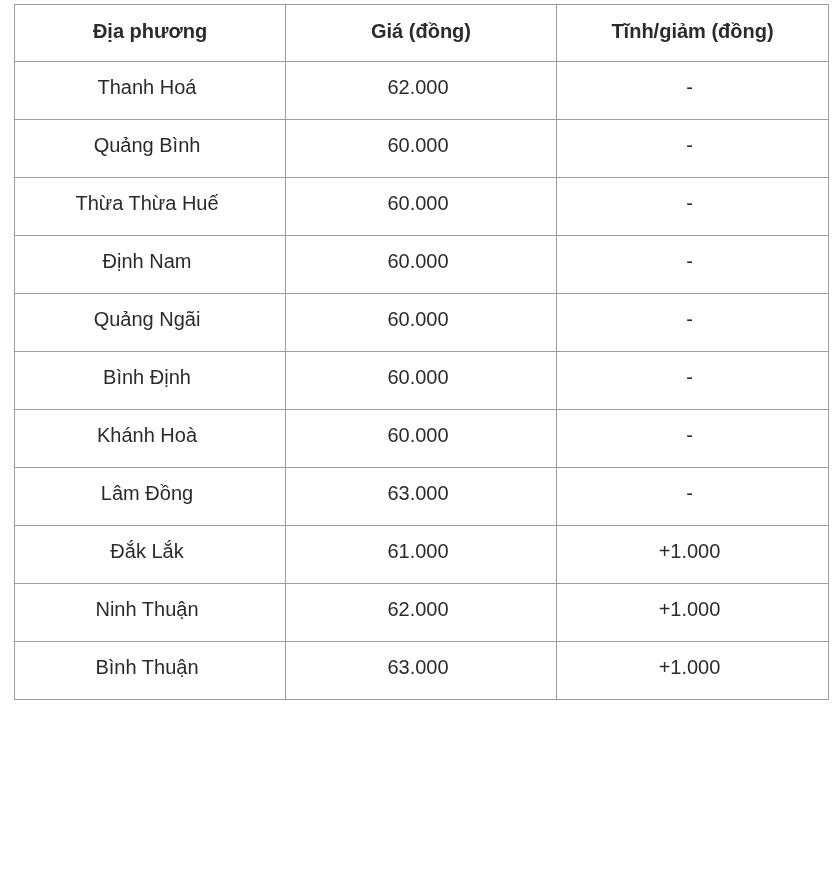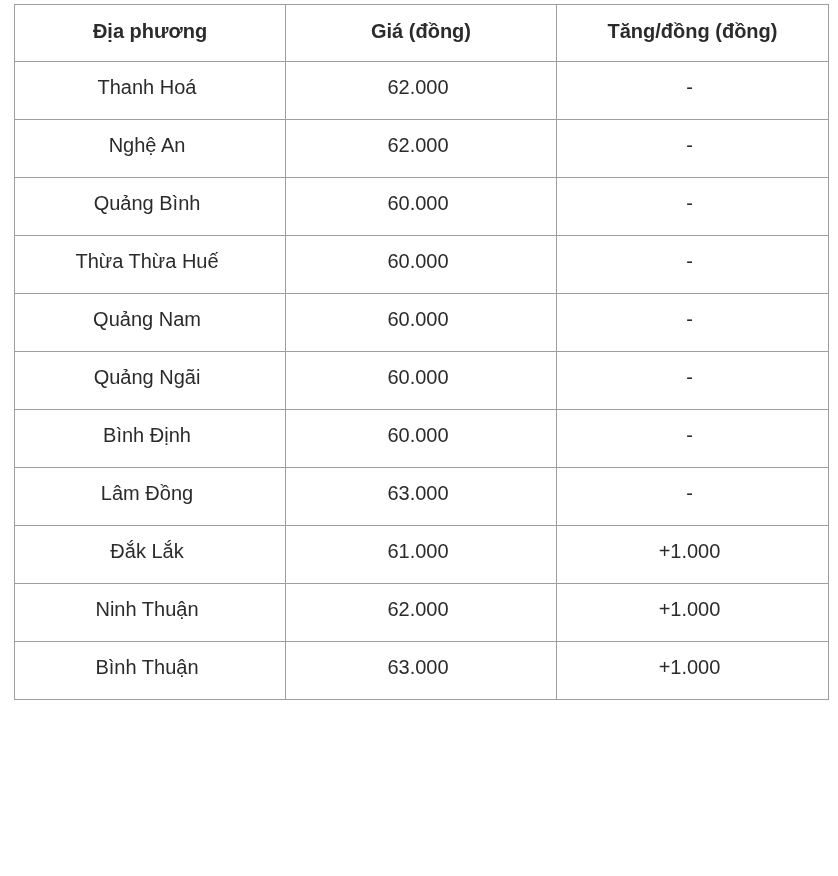--- a/index.html
+++ b/index.html
@@ -52,56 +52,56 @@
   <table class="price-table">
     <colgroup>
       <col style="width:271px">
       <col style="width:271px">
       <col style="width:272px">
     </colgroup>
     <thead>
       <tr>
         <th>Địa phương</th>
         <th>Giá (đồng)</th>
-        <th>Tăng/đồng (đồng)</th>
+        <th>Tĩnh/giảm (đồng)</th>
       </tr>
     </thead>
     <tbody>
       <tr>
         <td>Thanh Hoá</td>
-        <td>62.000</td>
-        <td>-</td>
-      </tr>
-      <tr>
-        <td>Nghệ An</td>
         <td>62.000</td>
         <td>-</td>
       </tr>
       <tr>
         <td>Quảng Bình</td>
         <td>60.000</td>
         <td>-</td>
       </tr>
       <tr>
         <td>Thừa Thừa Huế</td>
         <td>60.000</td>
         <td>-</td>
       </tr>
       <tr>
-        <td>Quảng Nam</td>
+        <td>Định Nam</td>
         <td>60.000</td>
         <td>-</td>
       </tr>
       <tr>
         <td>Quảng Ngãi</td>
         <td>60.000</td>
         <td>-</td>
       </tr>
       <tr>
         <td>Bình Định</td>
+        <td>60.000</td>
+        <td>-</td>
+      </tr>
+      <tr>
+        <td>Khánh Hoà</td>
         <td>60.000</td>
         <td>-</td>
       </tr>
       <tr>
         <td>Lâm Đồng</td>
         <td>63.000</td>
         <td>-</td>
       </tr>
       <tr>
         <td>Đắk Lắk</td>

